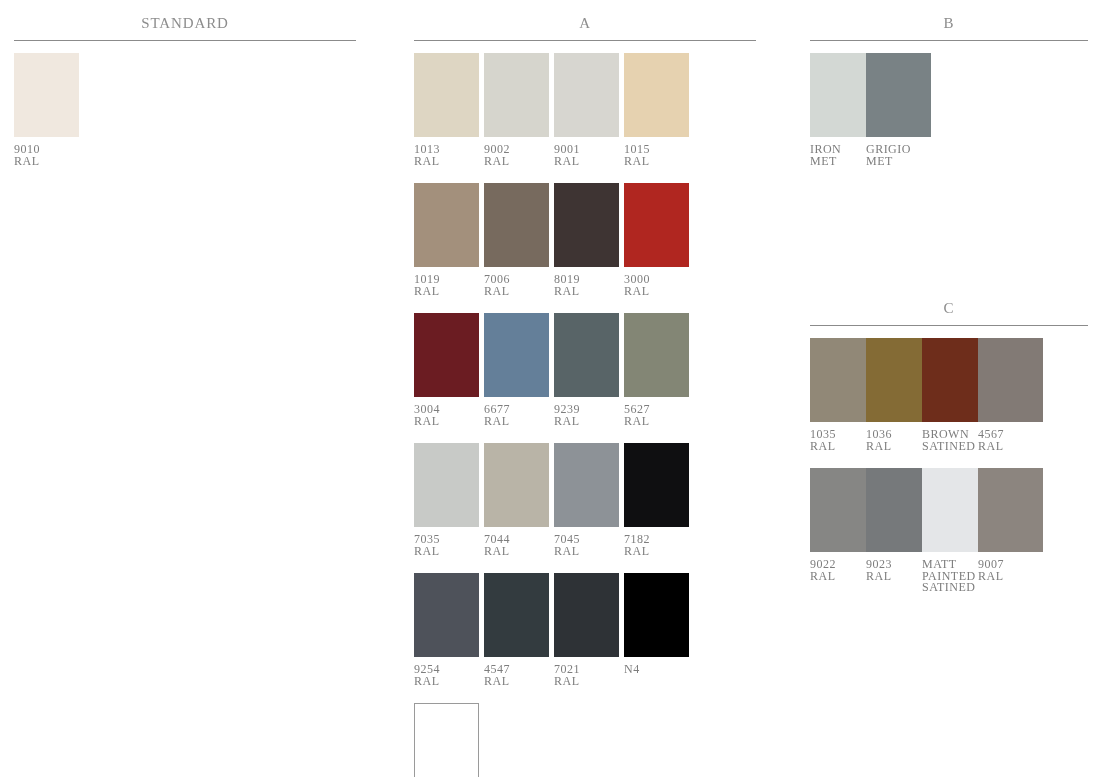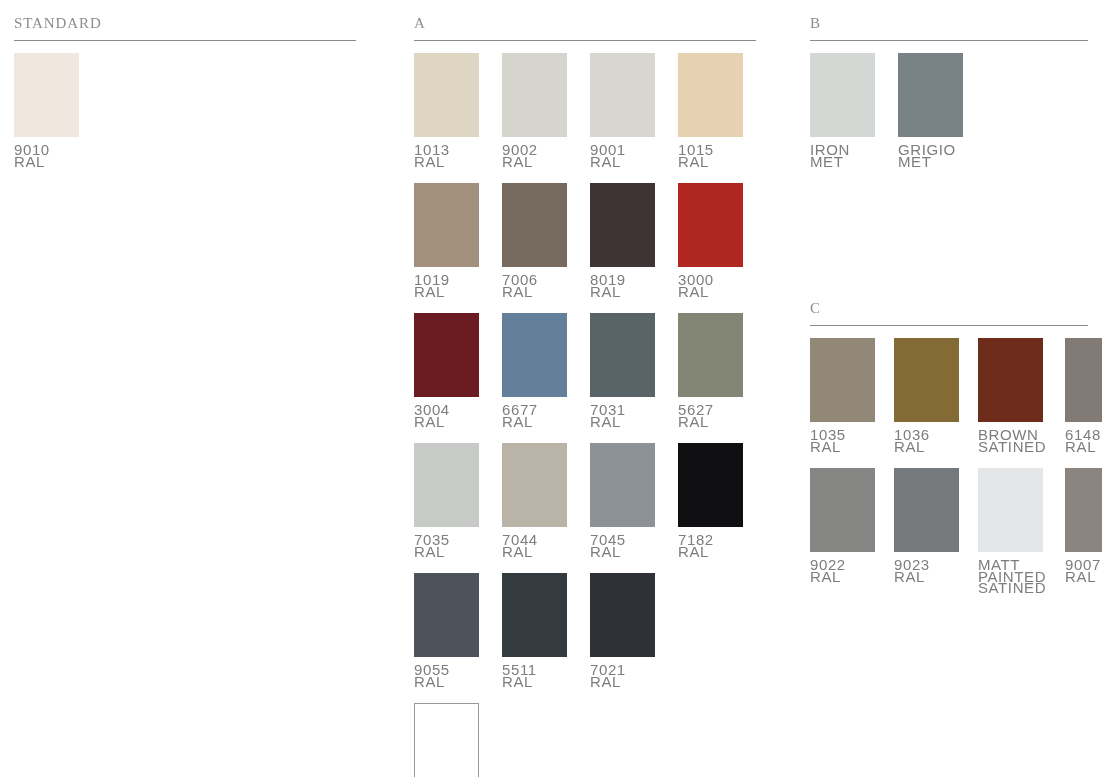--- a/index.html
+++ b/index.html
@@ -38,67 +38,68 @@
   .section-head {
     font-family: "Liberation Serif", serif;
     font-size: 15px;
     letter-spacing: 0.06em;
     color: #8d8d8d;
     line-height: 1;
     padding-top: 16px;
     padding-bottom: 9px;
     font-weight: 400;
     white-space: nowrap;
+    text-align: center;
   }
   .section-rule {
     border: 0;
     border-top: 1px solid #8b8b8b;
     margin: 0 0 12px 0;
     height: 0;
     width: 100%;
   }
 
   
   .swatch-row {
     display: flex;
     flex-direction: row;
     align-items: flex-start;
     margin-bottom: 16px;
   }
   .swatch-cell {
     width: 69px;
-    margin-right: 19px;
+    margin-right: 1px;
     position: relative;
   }
   .swatch-cell:last-child { margin-right: 0; }
 
   .swatch-chip {
     width: 65px;
     height: 84px;
     display: block;
   }
   .swatch-chip.outlined {
     border: 1px solid #9a9a9a;
   }
   .swatch-label {
     margin-top: 7px;
-    font-size: 15px;
+    font-size: 12px;
     line-height: 11.5px;
     letter-spacing: 0.04em;
     color: #7d7d7d;
     white-space: pre-line;
-    font-family: Liberation Sans, sans-serif;
+    font-family: Liberation Serif, serif;
   }
 
   
   .col-bc .section-c { margin-top: 134px; }
   .col-bc .section-c .section-head { padding-top: 0; }
 
   
-  .col-bc .swatch-cell { width: 69px; }
+  .col-bc .swatch-cell { width: 55px; }
 </style>
 </head>
 <body>
 
 <div class="board">
 
   <div class="column col-standard">
     <div class="section">
       <div class="section-head">STANDARD</div>
       <hr class="section-rule">
@@ -167,21 +168,21 @@
               <div class="swatch-label">3004
 RAL</div>
             </div>
             <div class="swatch-cell">
               <span class="swatch-chip" style="background: rgb(100, 127, 153);"></span>
               <div class="swatch-label">6677
 RAL</div>
             </div>
             <div class="swatch-cell">
               <span class="swatch-chip" style="background: rgb(88, 100, 103);"></span>
-              <div class="swatch-label">7031
+              <div class="swatch-label">9239
 RAL</div>
             </div>
             <div class="swatch-cell">
               <span class="swatch-chip" style="background: rgb(131, 134, 117);"></span>
               <div class="swatch-label">5627
 RAL</div>
             </div>
           </div>
           <div class="swatch-row">
             <div class="swatch-cell">
@@ -201,32 +202,36 @@
             </div>
             <div class="swatch-cell">
               <span class="swatch-chip" style="background: rgb(15, 15, 17);"></span>
               <div class="swatch-label">7182
 RAL</div>
             </div>
           </div>
           <div class="swatch-row">
             <div class="swatch-cell">
               <span class="swatch-chip" style="background: rgb(78, 82, 90);"></span>
-              <div class="swatch-label">9055
+              <div class="swatch-label">9254
 RAL</div>
             </div>
             <div class="swatch-cell">
               <span class="swatch-chip" style="background: rgb(51, 59, 63);"></span>
-              <div class="swatch-label">5511
+              <div class="swatch-label">4547
 RAL</div>
             </div>
             <div class="swatch-cell">
               <span class="swatch-chip" style="background: rgb(46, 50, 54);"></span>
               <div class="swatch-label">7021
 RAL</div>
+            </div>
+            <div class="swatch-cell">
+              <span class="swatch-chip" style="background: rgb(0, 0, 0);"></span>
+              <div class="swatch-label">N4</div>
             </div>
           </div>
           <div class="swatch-row">
             <div class="swatch-cell">
               <span class="swatch-chip outlined" style="background: rgb(255, 255, 255);"></span>
             </div>
           </div>
         </div>
     </div>
   </div>
@@ -265,21 +270,21 @@
               <div class="swatch-label">1036
 RAL</div>
             </div>
             <div class="swatch-cell">
               <span class="swatch-chip" style="background: rgb(110, 45, 27);"></span>
               <div class="swatch-label">BROWN
 SATINED</div>
             </div>
             <div class="swatch-cell">
               <span class="swatch-chip" style="background: rgb(130, 122, 117);"></span>
-              <div class="swatch-label">6148
+              <div class="swatch-label">4567
 RAL</div>
             </div>
           </div>
           <div class="swatch-row">
             <div class="swatch-cell">
               <span class="swatch-chip" style="background: rgb(134, 134, 132);"></span>
               <div class="swatch-label">9022
 RAL</div>
             </div>
             <div class="swatch-cell">

